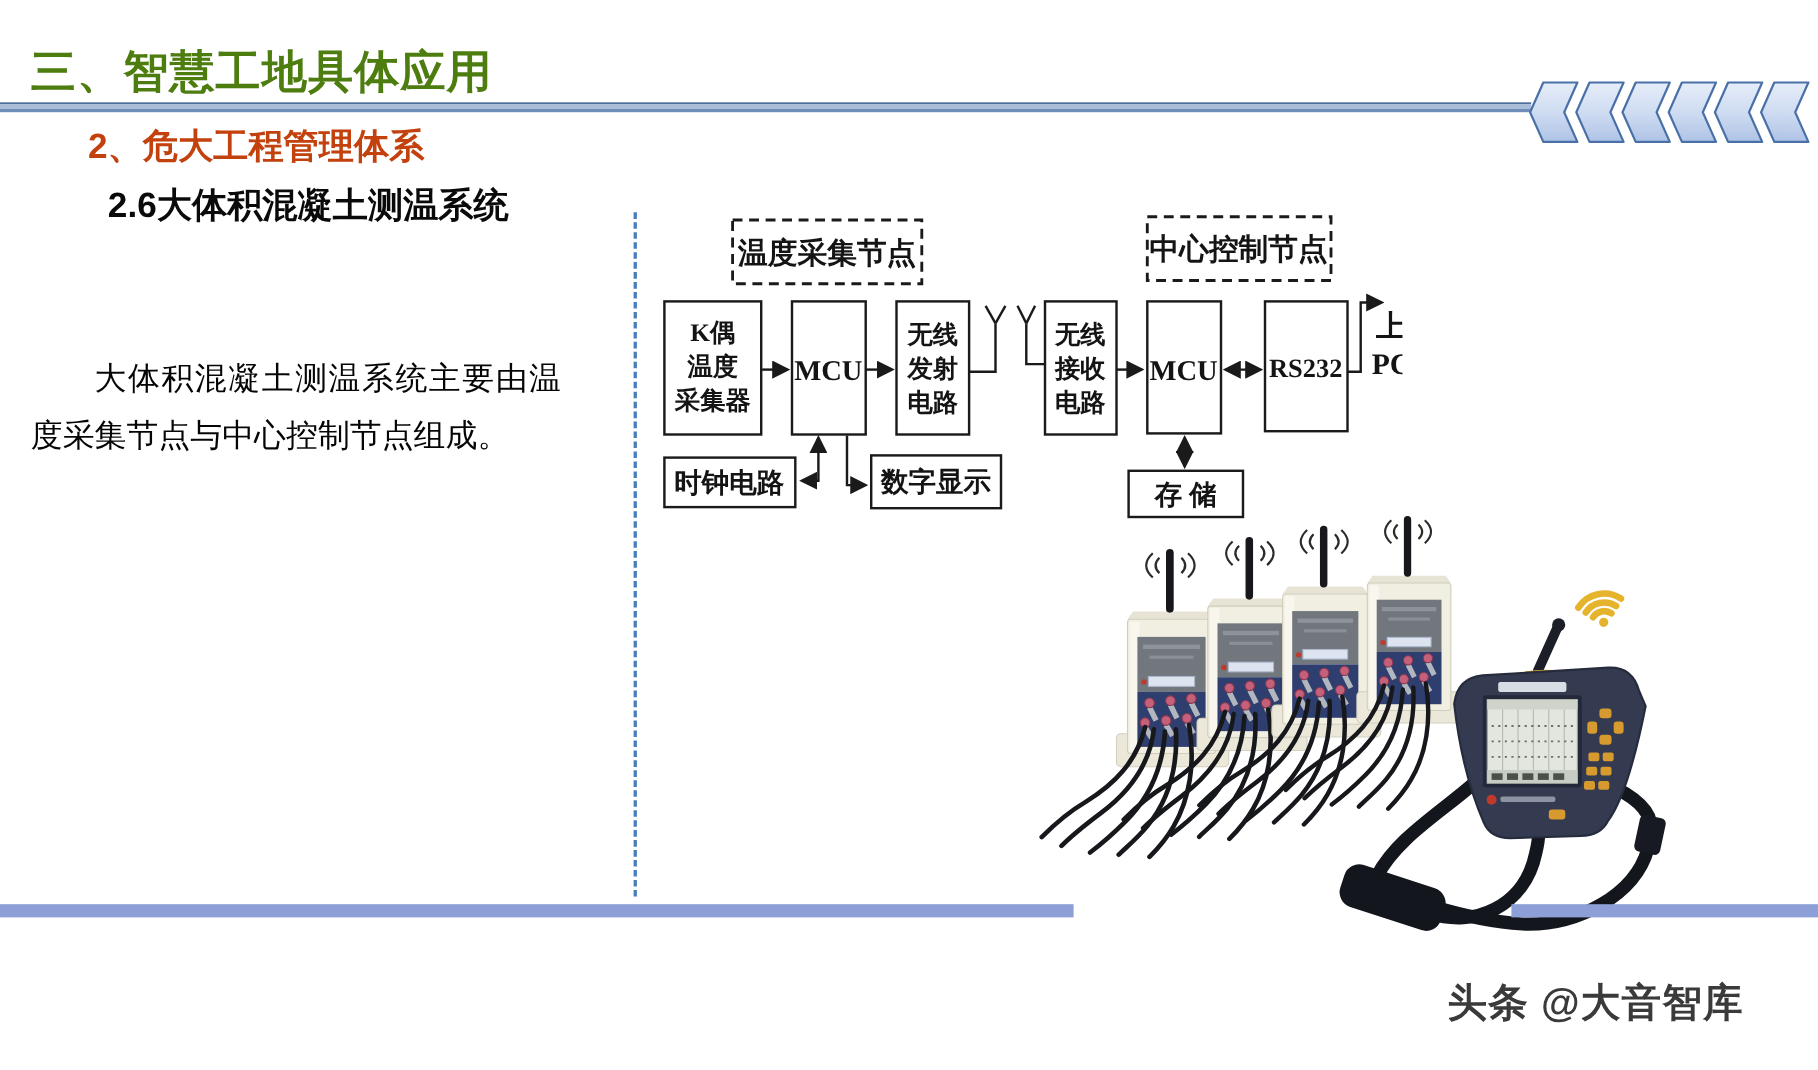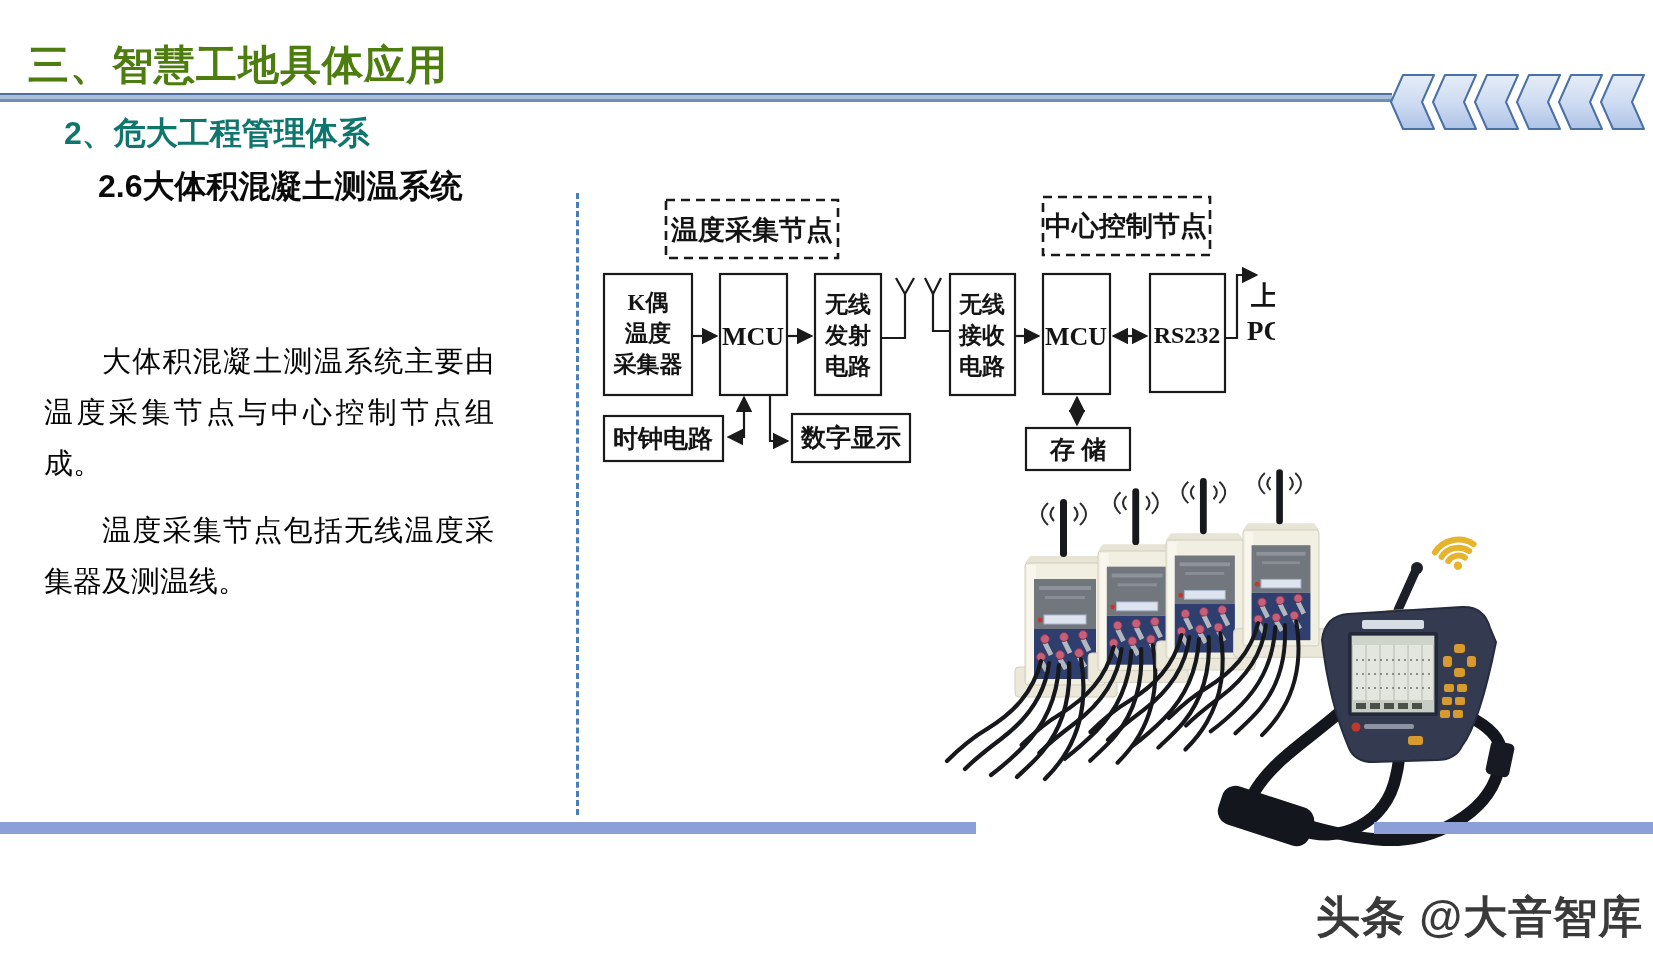--- a/index.html
+++ b/index.html
@@ -9,36 +9,36 @@
   }
   .abs{position:absolute;}
   .slide-title{
     left:28px;top:38px;font-size:41px;font-weight:800;letter-spacing:1px;color:#4d7c0f;
   }
   .header-rule{
     left:0;top:93px;width:1392px;height:9px;
     background:linear-gradient(180deg,#4f709f 0,#4f709f 2px,#aabdd9 2px,#aabdd9 6px,#6f8db9 6px,#6f8db9 9px);
   }
   .chevrons{left:1386px;top:72px;}
-  .section-title{left:64px;top:112px;font-size:32px;font-weight:800;color:#0f766e;}
+  .section-title{left:80px;top:112px;font-size:32px;font-weight:800;color:#c2410c;}
   .subsection-title{left:98px;top:165px;font-size:32px;font-weight:800;color:#0a0a0a;text-align:center;}
   .body-text{
     left:28px;top:320px;width:482px;font-size:29px;line-height:51px;color:#050505;
     text-align:justify;
   }
-  .body-text p{margin:16px;text-indent:2em;}
+  .body-text p{margin:0;text-indent:2em;}
   .v-divider{
     left:576px;top:193px;height:622px;width:0;
     border-left:3px dashed #4a7ebb;
   }
   .bottom-bar{top:822px;height:12px;background:#8d9fd7;}
   .bottom-bar.left{left:0;width:976px;}
   .bottom-bar.right{left:1374px;width:279px;}
   .watermark{
-    left:1316px;top:888px;font-size:44px;font-weight:700;color:#3a3a3a;letter-spacing:1px;
+    left:1316px;top:888px;font-size:36px;font-weight:700;color:#3a3a3a;letter-spacing:1px;
   }
   svg text{user-select:none;}
   .dash{fill:none;stroke:#1a1a1a;stroke-width:2.6;stroke-dasharray:9 6;}
   .box{fill:#ffffff;stroke:#1a1a1a;stroke-width:2.2;}
   .wire{stroke:#1a1a1a;stroke-width:2.2;fill:none;}
   .dlabel{font-family:"Liberation Serif",serif;font-size:27px;font-weight:700;fill:#141414;text-anchor:middle;}
   .blabel{font-family:"Liberation Serif",serif;font-size:23px;font-weight:700;fill:#141414;text-anchor:middle;}
   .mlabel{font-family:"Liberation Serif",serif;font-size:26px;font-weight:600;fill:#141414;text-anchor:middle;}
   .plabel{font-family:"Liberation Serif",serif;font-size:27px;font-weight:600;fill:#141414;text-anchor:start;}
 </style>
@@ -64,21 +64,20 @@
     <polygon points="216,3 185,3 173,30 185,57 216,57 204,30"></polygon>
     <polygon points="258,3 227,3 215,30 227,57 258,57 246,30"></polygon>
   </g>
 </svg>
 
 <div class="abs section-title">2、危大工程管理体系</div>
 <div class="abs subsection-title">2.6大体积混凝土测温系统</div>
 
 <div class="abs body-text">
   <p>大体积混凝土测温系统主要由温度采集节点与中心控制节点组成。</p>
-  <p>温度采集节点包括无线温度采集器及测温线。</p>
 </div>
 
 <div class="abs v-divider"></div>
 
 <svg class="abs" style="left:585px;top:185px;" width="690" height="305" viewBox="585 185 690 305">
   <defs>
     <marker id="ah" viewBox="0 0 10 10" refX="8.5" refY="5" markerWidth="7.5" markerHeight="7.5" orient="auto-start-reverse">
       <path d="M0 0 L10 5 L0 10 z" fill="#1a1a1a"></path>
     </marker>
   </defs>

